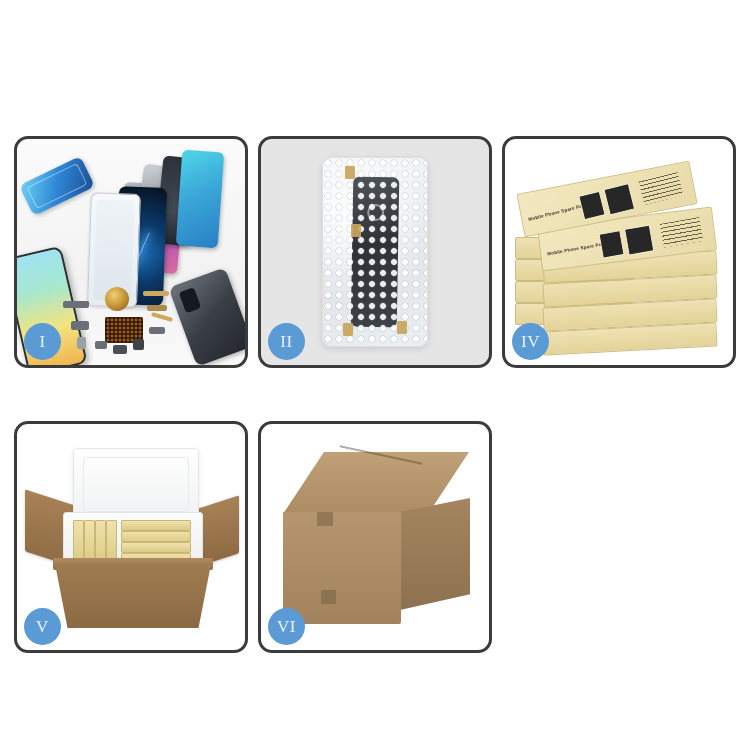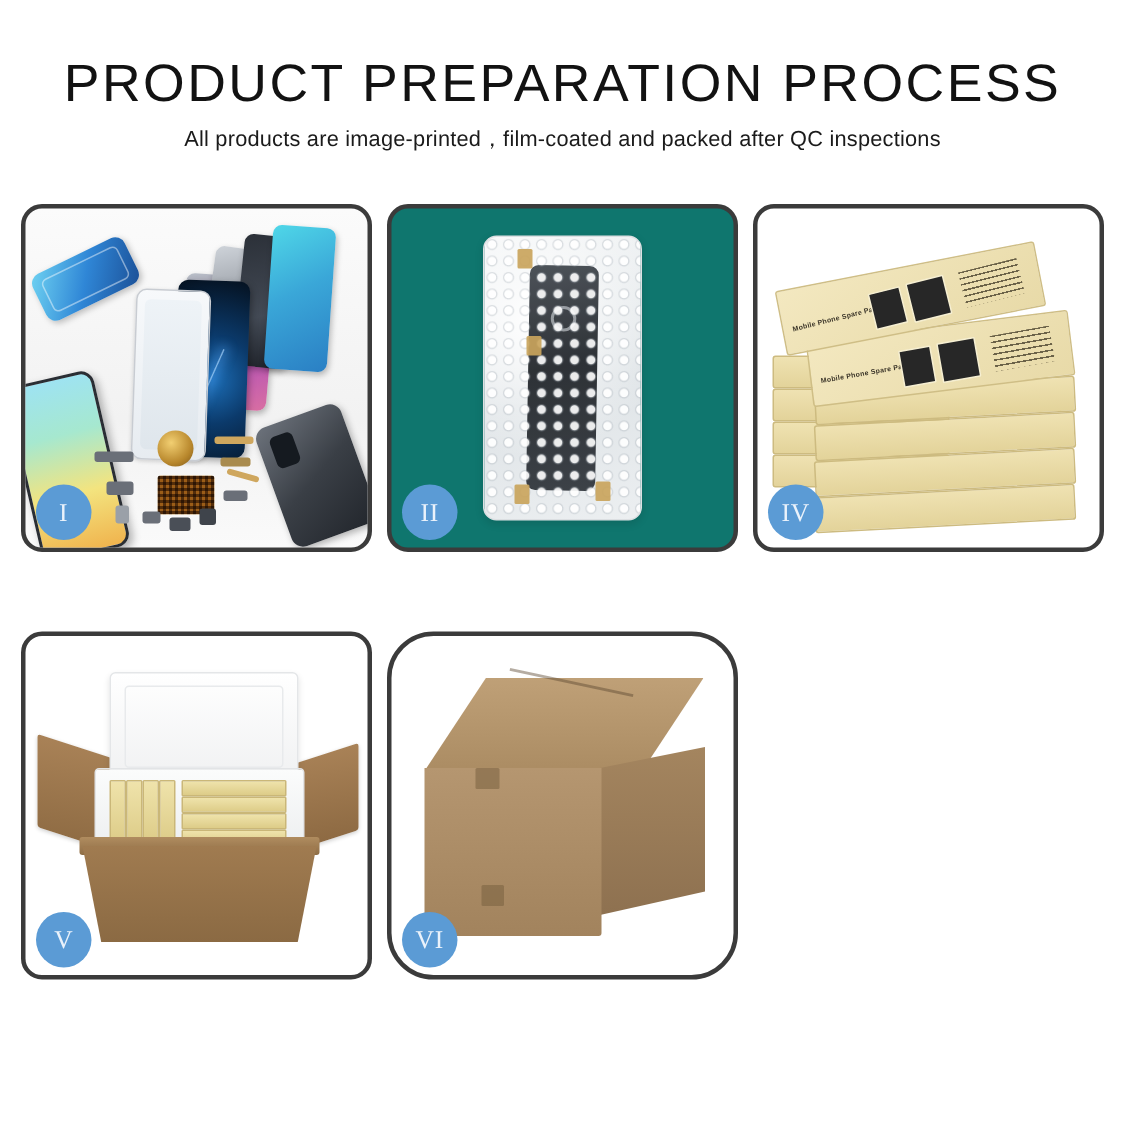--- a/index.html
+++ b/index.html
@@ -133,21 +133,21 @@
   .flexgrid{
     position:absolute;left:88px;top:178px;width:38px;height:26px;border-radius:2px;
     background:
       repeating-linear-gradient(90deg,#6b4b22 0 2px,#c79a4e 2px 4px),
       repeating-linear-gradient(0deg,#6b4b22 0 2px,#c79a4e 2px 4px);
     background-blend-mode:multiply;
   }
   .cable{position:absolute;background:#cfa75e;border-radius:2px;}
 
   
-  .p2{background:#0f766e;}
+  .p2{background:#e5e5e5;}
   .bubblebag{
     position:absolute;left:50%;top:50%;transform:translate(-50%,-50%);
     width:104px;height:188px;border-radius:9px;
     background:
       radial-gradient(circle at 30% 30%,rgba(255,255,255,.95),rgba(255,255,255,0) 60%),
       linear-gradient(165deg,#f4f6f7,#dfe4e7 55%,#eceff1);
     border:1px solid #dcdfe2;
     box-shadow:0 2px 6px rgba(0,0,0,.12);
     overflow:hidden;
   }
@@ -274,21 +274,21 @@
     background:linear-gradient(180deg,#fbfcfc,#eceeef);
     border:1px solid #e2e4e6;border-radius:3px;
   }
   .ybox{
     position:absolute;border-radius:1px;
     background:linear-gradient(180deg,#efe3ab,#ddcc88);
     border:1px solid #cab778;
   }
 
   
-  .p6{background:#ffffff;border-radius:31px;}
+  .p6{background:#ffffff;}
   .c6-top{
     position:absolute;left:22px;top:28px;width:186px;height:62px;
     background:linear-gradient(180deg,#bfa077,#ab8c63);
     clip-path:polygon(22% 0,100% 0,78% 100%,0 100%);
   }
   .c6-front{
     position:absolute;left:22px;top:88px;width:118px;height:112px;
     background:linear-gradient(180deg,#b59670,#a2835d);
     border-radius:0 0 2px 2px;
   }
@@ -301,24 +301,20 @@
     position:absolute;left:78px;top:30px;width:84px;height:2px;
     background:rgba(90,70,48,.45);transform:rotate(12deg);
   }
   .c6-tape{position:absolute;background:rgba(120,96,64,.55);border-radius:1px;}
 </style>
 </head>
 <body>
 
 <div class="page">
 
-  <div class="header">
-    <div class="title">PRODUCT PREPARATION PROCESS</div>
-    <div class="subtitle">All products are image-printed，film-coated and packed after QC inspections</div>
-  </div>
 
   <div class="grid">
 
     <div class="panel p1">
       <div class="stage">
         <div class="phonefan">
           <div class="ph ph-e"></div>
           <div class="ph ph-d"></div>
           <div class="ph ph-a"></div>
           <div class="ph ph-b"></div>

